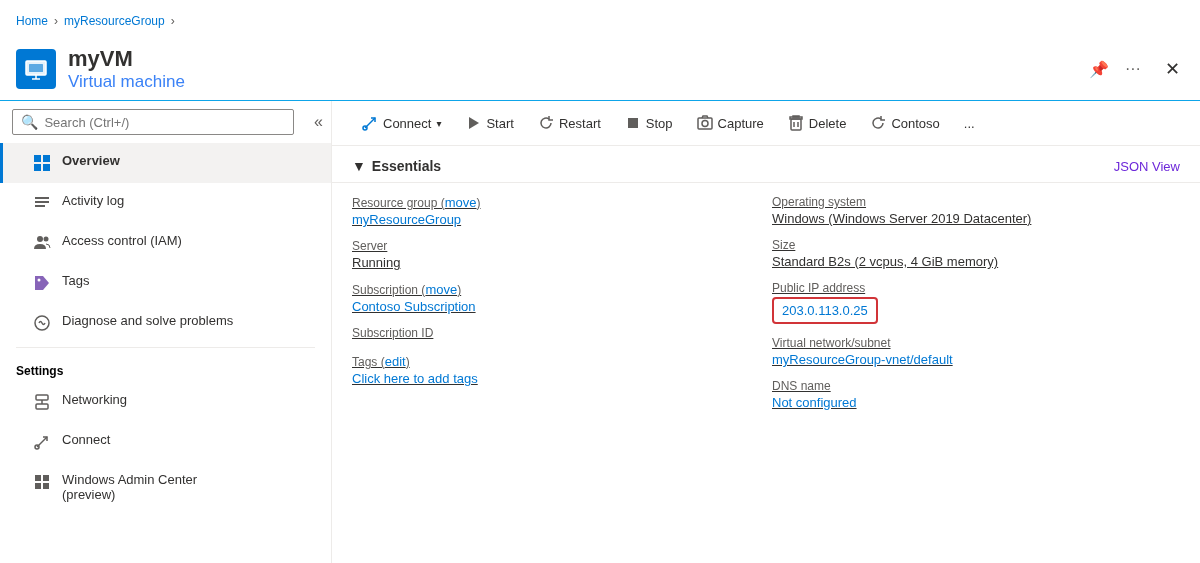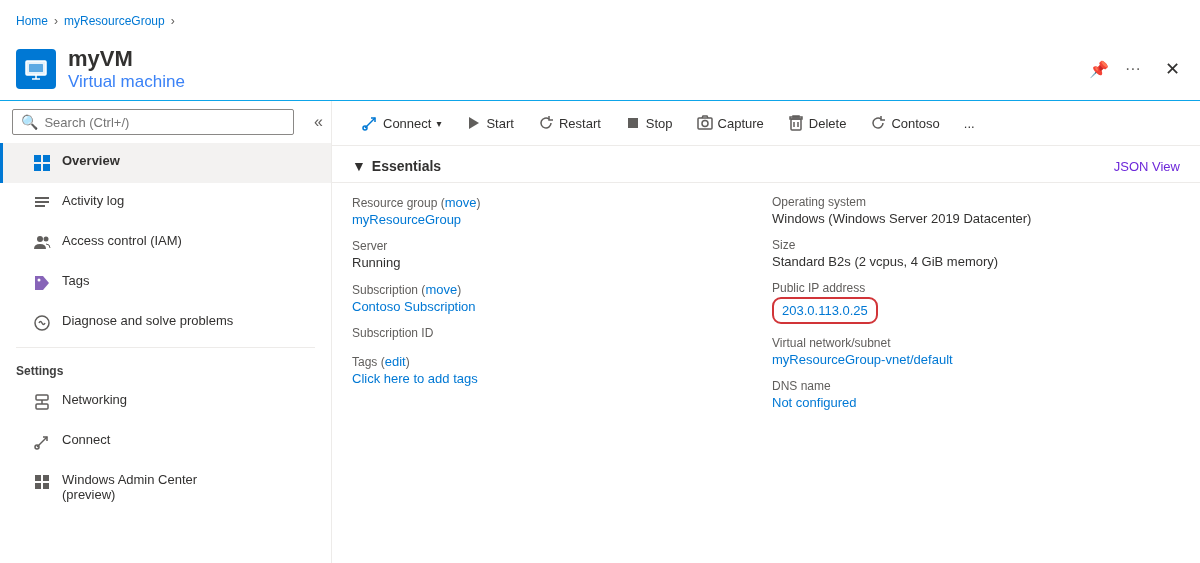--- a/index.html
+++ b/index.html
@@ -57,21 +57,21 @@
     }
     .sidebar-item.active { background: #f3f2f1; font-weight: 600; }
     .sidebar-item.active::before {
       content: ''; position: absolute; left: 0; top: 0; bottom: 0;
       width: 3px; background: #0078d4;
     }
     .sidebar-item-icon { width: 20px; height: 20px; display: flex; align-items: center; justify-content: center; }
 
     .sidebar-section-title {
       padding: 12px 16px 4px 16px; font-size: 12px; font-weight: 600;
-      color: #404040; text-transform: none;
+      color: #000000; text-transform: none;
     }
     .sidebar-divider { border: none; border-top: 1px solid #edebe9; margin: 4px 16px; }
 
     
     .content { flex: 1; overflow-y: auto; background: #fff; }
 
     
     .toolbar {
       display: flex; align-items: center; padding: 8px 20px; gap: 4px;
       border-bottom: 1px solid #edebe9; flex-wrap: wrap;
@@ -86,30 +86,30 @@
     
     .essentials-header {
       display: flex; align-items: center; justify-content: space-between;
       padding: 12px 20px 8px 20px; border-bottom: 1px solid #edebe9;
     }
     .essentials-title { font-size: 14px; font-weight: 600; display: flex; align-items: center; gap: 6px; }
     .json-view-link { color: #6d28d9; font-size: 13px; cursor: pointer; text-decoration: none; }
 
     .essentials-grid {
       display: grid; grid-template-columns: 1fr 1fr;
-      padding: 12px 20px; gap: 12px;
+      padding: 12px 20px; gap: 12px; text-decoration: underline;
     }
     .essentials-col { display: flex; flex-direction: column; gap: 0; }
     .essentials-item { margin-bottom: 12px; }
     .essentials-label { font-size: 12px; color: #605e5c; margin-bottom: 2px; }
     .essentials-value { font-size: 13px; color: #323130; }
     .essentials-link { color: #0078d4; cursor: pointer; text-decoration: none; font-size: 13px; }
 
     .public-ip-box {
-      border: 2px solid #d13438; border-radius: 9px; padding: 4px 8px;
+      border: 2px solid #d13438; border-radius: 4px; padding: 4px 8px;
       display: inline-block;
     }
   </style>
 </head>
 <body>
 
 <div class="breadcrumb">
   <a href="#" style="color:#0078d4;text-decoration:none;">Home</a>
   <span>›</span>
   <a href="#" style="color:#0078d4;text-decoration:none;">myResourceGroup</a>

